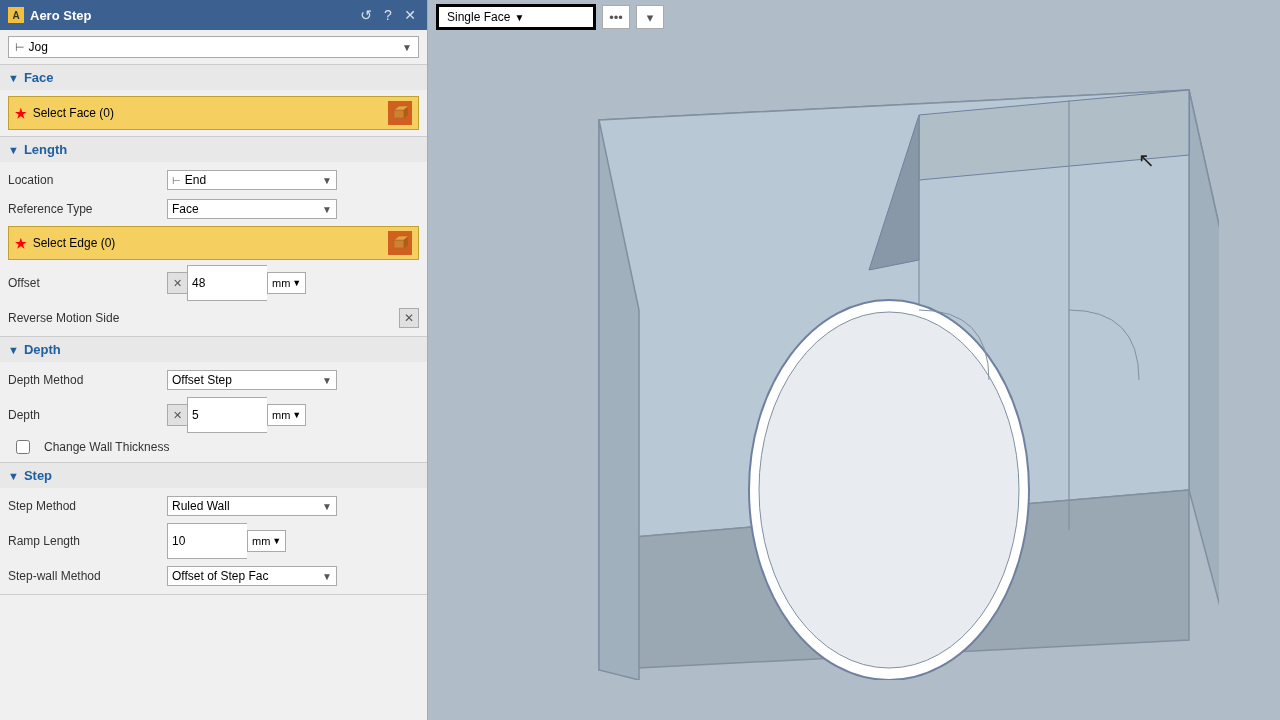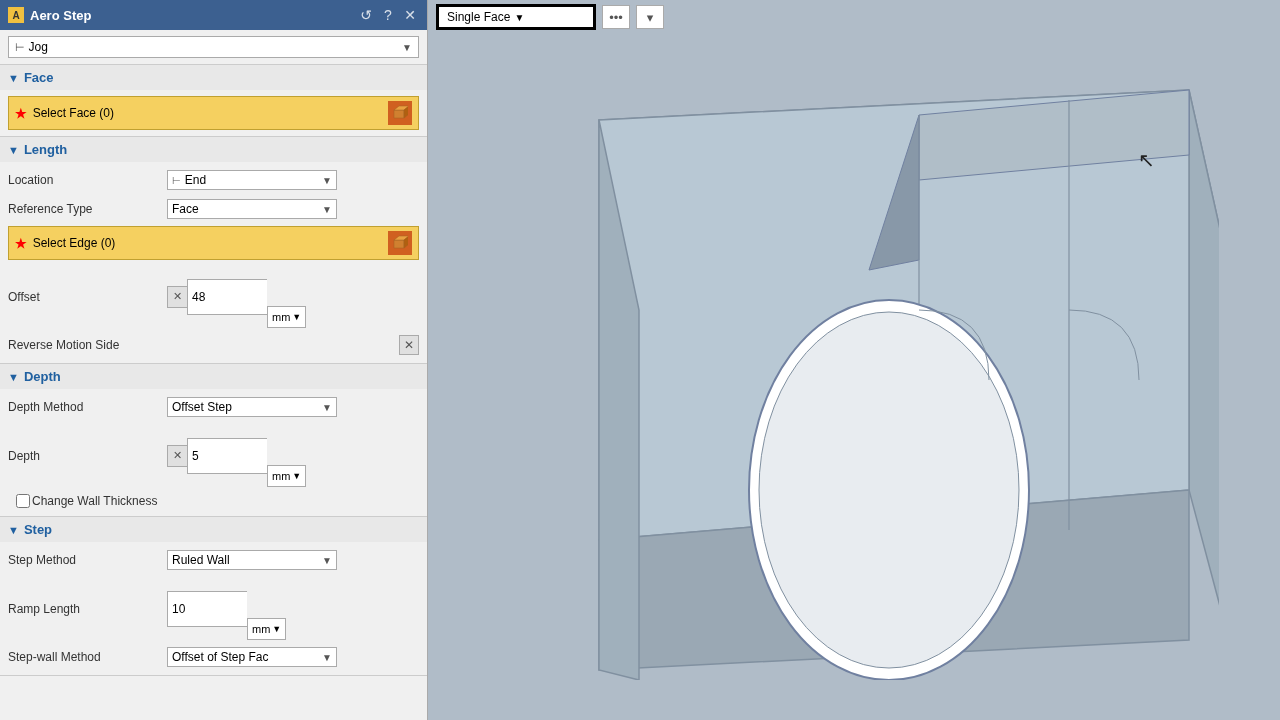--- a/index.html
+++ b/index.html
@@ -230,30 +230,29 @@
     }
     .unit-dropdown {
       display: flex;
       align-items: center;
       background: white;
       border: 1px solid #aaa;
       padding: 2px 4px;
       height: 22px;
       cursor: pointer;
       gap: 2px;
-      margin-top: 41px;
     }
     .unit-label { font-size: 11px; }
     .unit-arrow { font-size: 9px; }
 
     
     .checkbox-row {
       display: flex;
       align-items: center;
-      gap: 2px;
+      gap: 14px;
       padding: 2px 8px;
     }
     .checkbox-input {
       width: 14px;
       height: 14px;
       cursor: pointer;
     }
     .checkbox-label {
       font-size: 12px;
       color: #333;

